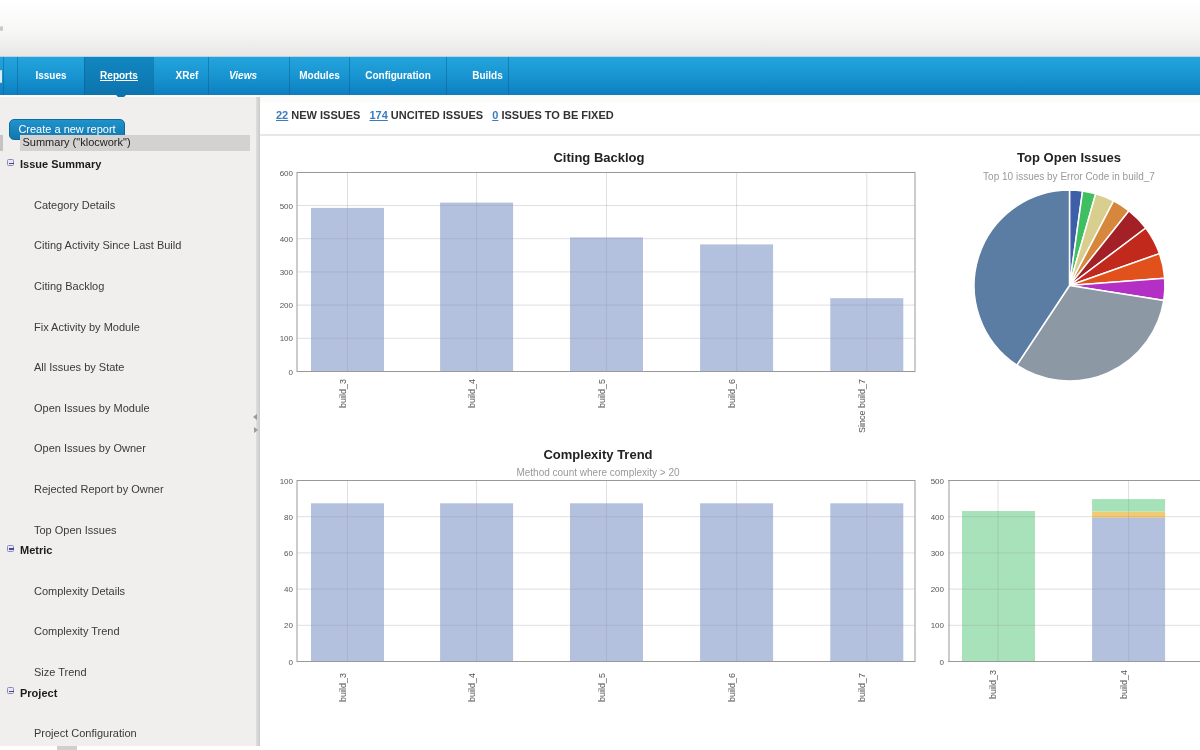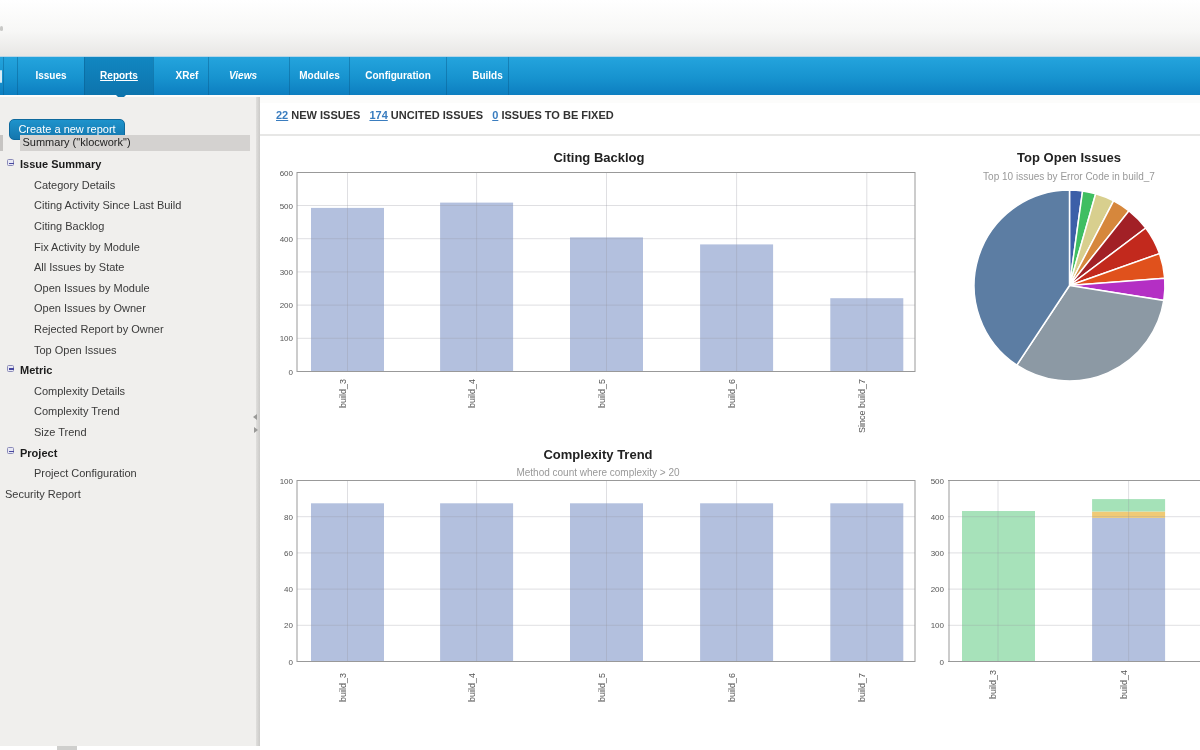--- a/index.html
+++ b/index.html
@@ -11,21 +11,21 @@
 .tab.active { background:linear-gradient(180deg,#1187c1 0%,#0d74ad 100%);text-decoration:underline; }
 #whitestrip { left:0; top:95px; width:1200px; height:8px; background:#fcfcfb; }
 #notch { left:116px; top:95px; width:0; height:0; border-left:5.5px solid transparent; border-right:5.5px solid transparent; border-top:5.5px solid #0d74ac; }
 #sidebar { left:0; top:97px; width:258px; height:649px; background:#f0efed; }
 #sep { left:255.5px; top:97px; width:4.5px; height:649px; background:linear-gradient(90deg,#e0dfdd,#cbcac8); }
 #stub { left:57px; top:746px; width:20px; height:4px; background:#cfcfcd; }
 #btn { position:absolute; left:9px; top:14px; width:116px; height:21px; background:linear-gradient(180deg,#1e93cc,#1477ae); border:1px solid #0e699d; border-radius:5px; color:#fff; font-size:11px; font-weight:normal; text-align:center; line-height:19px;margin-top:8px; }
 #tree { position:absolute; left:0; top:36.7px; width:258px; font-size:11px; color:#3a3a3a; }
 .row { height:20.6px; line-height:20.6px; white-space:nowrap; position:relative; }
 .row.hdr { font-weight:bold; color:#1c1c1c; padding-left:20px; }
-.row.child { padding-left:34px; }
+.row.child { padding-left:34px;margin-top:20px; }
 .row.sel { background:#d4d2d0; color:#222; padding-left:3px; margin-left:19.5px; width:230px; height:15.2px; line-height:15px; margin-top:1.7px; margin-bottom:3.7px; }
 .row.top { padding-left:5px; }
 .micon { position:absolute; left:6.5px; top:4.5px; width:7px; height:7px; border:1px solid #8b8bb8; background:#e8e8f4; border-radius:1.5px; }
 .micon:after { content:""; position:absolute; left:1px; top:2.8px; width:5px; height:1.4px; background:#4848a0; }
 #stats { left:276px; top:109px; font-size:11px; font-weight:bold; color:#333; letter-spacing:0px; white-space:nowrap; }
 #stats .num { color:#3a7dbf; text-decoration:underline; }
 #stats .gap { display:inline-block; width:6px; }
 </style>
 </head>
 <body>

